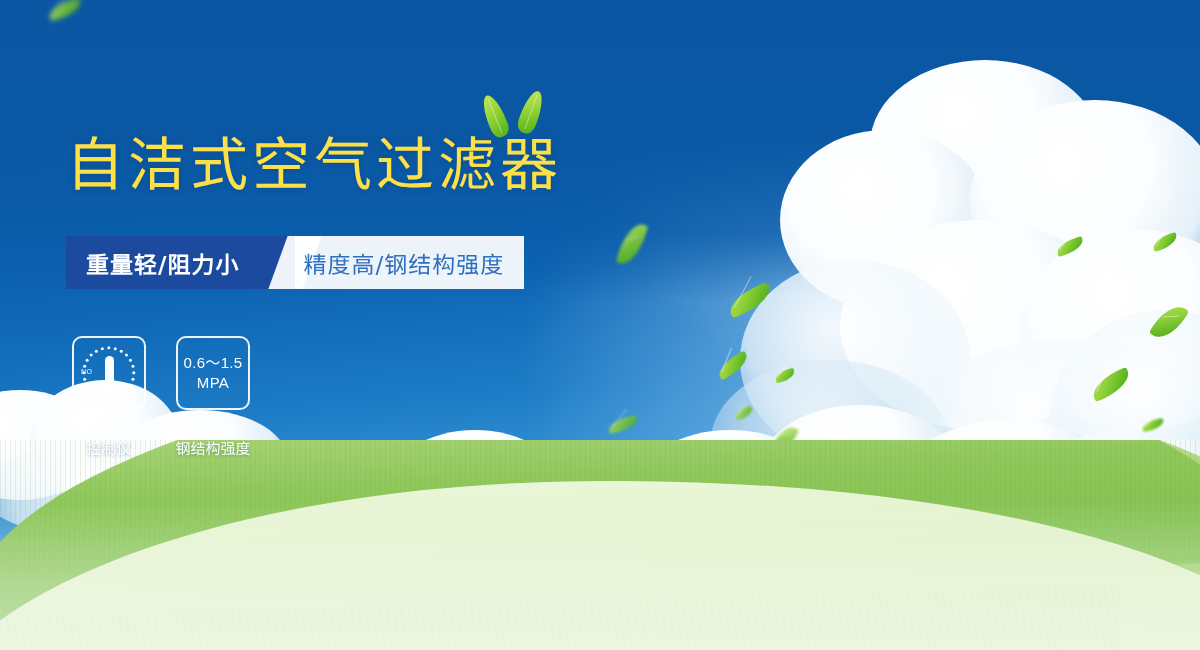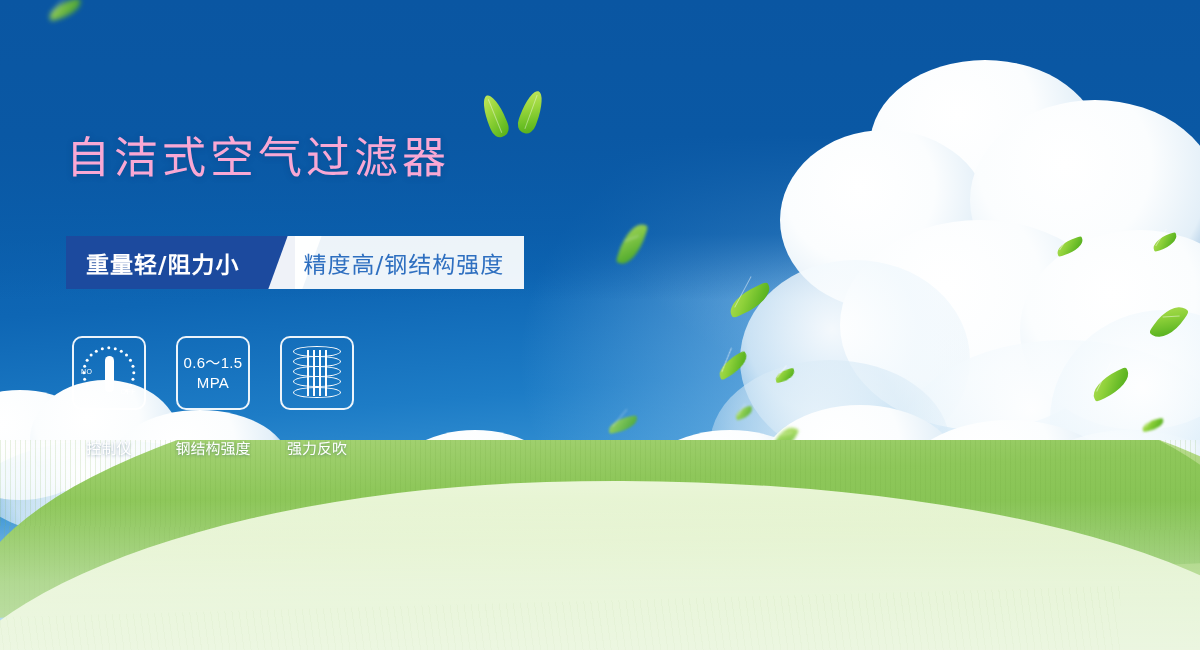--- a/index.html
+++ b/index.html
@@ -87,21 +87,21 @@
     background:linear-gradient(135deg,#b6e05a 0%,#8fd13a 38%,#62b825 72%,#4aa318 100%);
     border-radius:78% 12% 78% 12%;
   }
   .leaf .vein{
     position:absolute;left:12%;top:48%;width:76%;height:1px;
     background:rgba(255,255,255,.45);transform:rotate(-38deg);transform-origin:left center;
   }
   
   .title-wrap{position:absolute;left:66px;top:136px;}
   .main-title{
-    font-size:44px;line-height:1;color:#f9a8d4;letter-spacing:4px;
+    font-size:58px;line-height:1;color:#fde047;letter-spacing:4px;
     font-weight:300;
     font-family:"DejaVu Sans","Liberation Sans",sans-serif;
     text-shadow:0 1px 6px rgba(0,40,90,.25);
     white-space:nowrap;
   }
   .title-leaves{position:absolute;left:412px;top:-46px;width:80px;height:52px;}
   .title-leaf{
     position:absolute;width:18px;height:44px;
     background:linear-gradient(150deg,#c4e85f 0%,#9ad63c 40%,#6cc025 75%,#55ad18 100%);
     border-radius:60% 60% 50% 50% / 80% 80% 30% 30%;
@@ -367,33 +367,17 @@
     </div>
 
     <div class="feature">
       <div class="feature-box">
         <div class="feature-text">0.6～1.5</div>
         <div class="feature-text">MPA</div>
       </div>
       <div class="feature-label">钢结构强度</div>
     </div>
 
-    <div class="feature">
-      <div class="feature-box">
-        <div class="coil">
-          <div class="bar" style="left:14px;"></div>
-          <div class="bar" style="left:20px;"></div>
-          <div class="bar" style="left:26px;"></div>
-          <div class="bar" style="left:32px;"></div>
-          <div class="ring" style="top:0px;"></div>
-          <div class="ring" style="top:10px;"></div>
-          <div class="ring" style="top:20px;"></div>
-          <div class="ring" style="top:30px;"></div>
-          <div class="ring" style="top:41px;"></div>
-        </div>
-      </div>
-      <div class="feature-label">强力反吹</div>
-    </div>
 
 
 
   </div>
 </div>
 
 </body></html>

